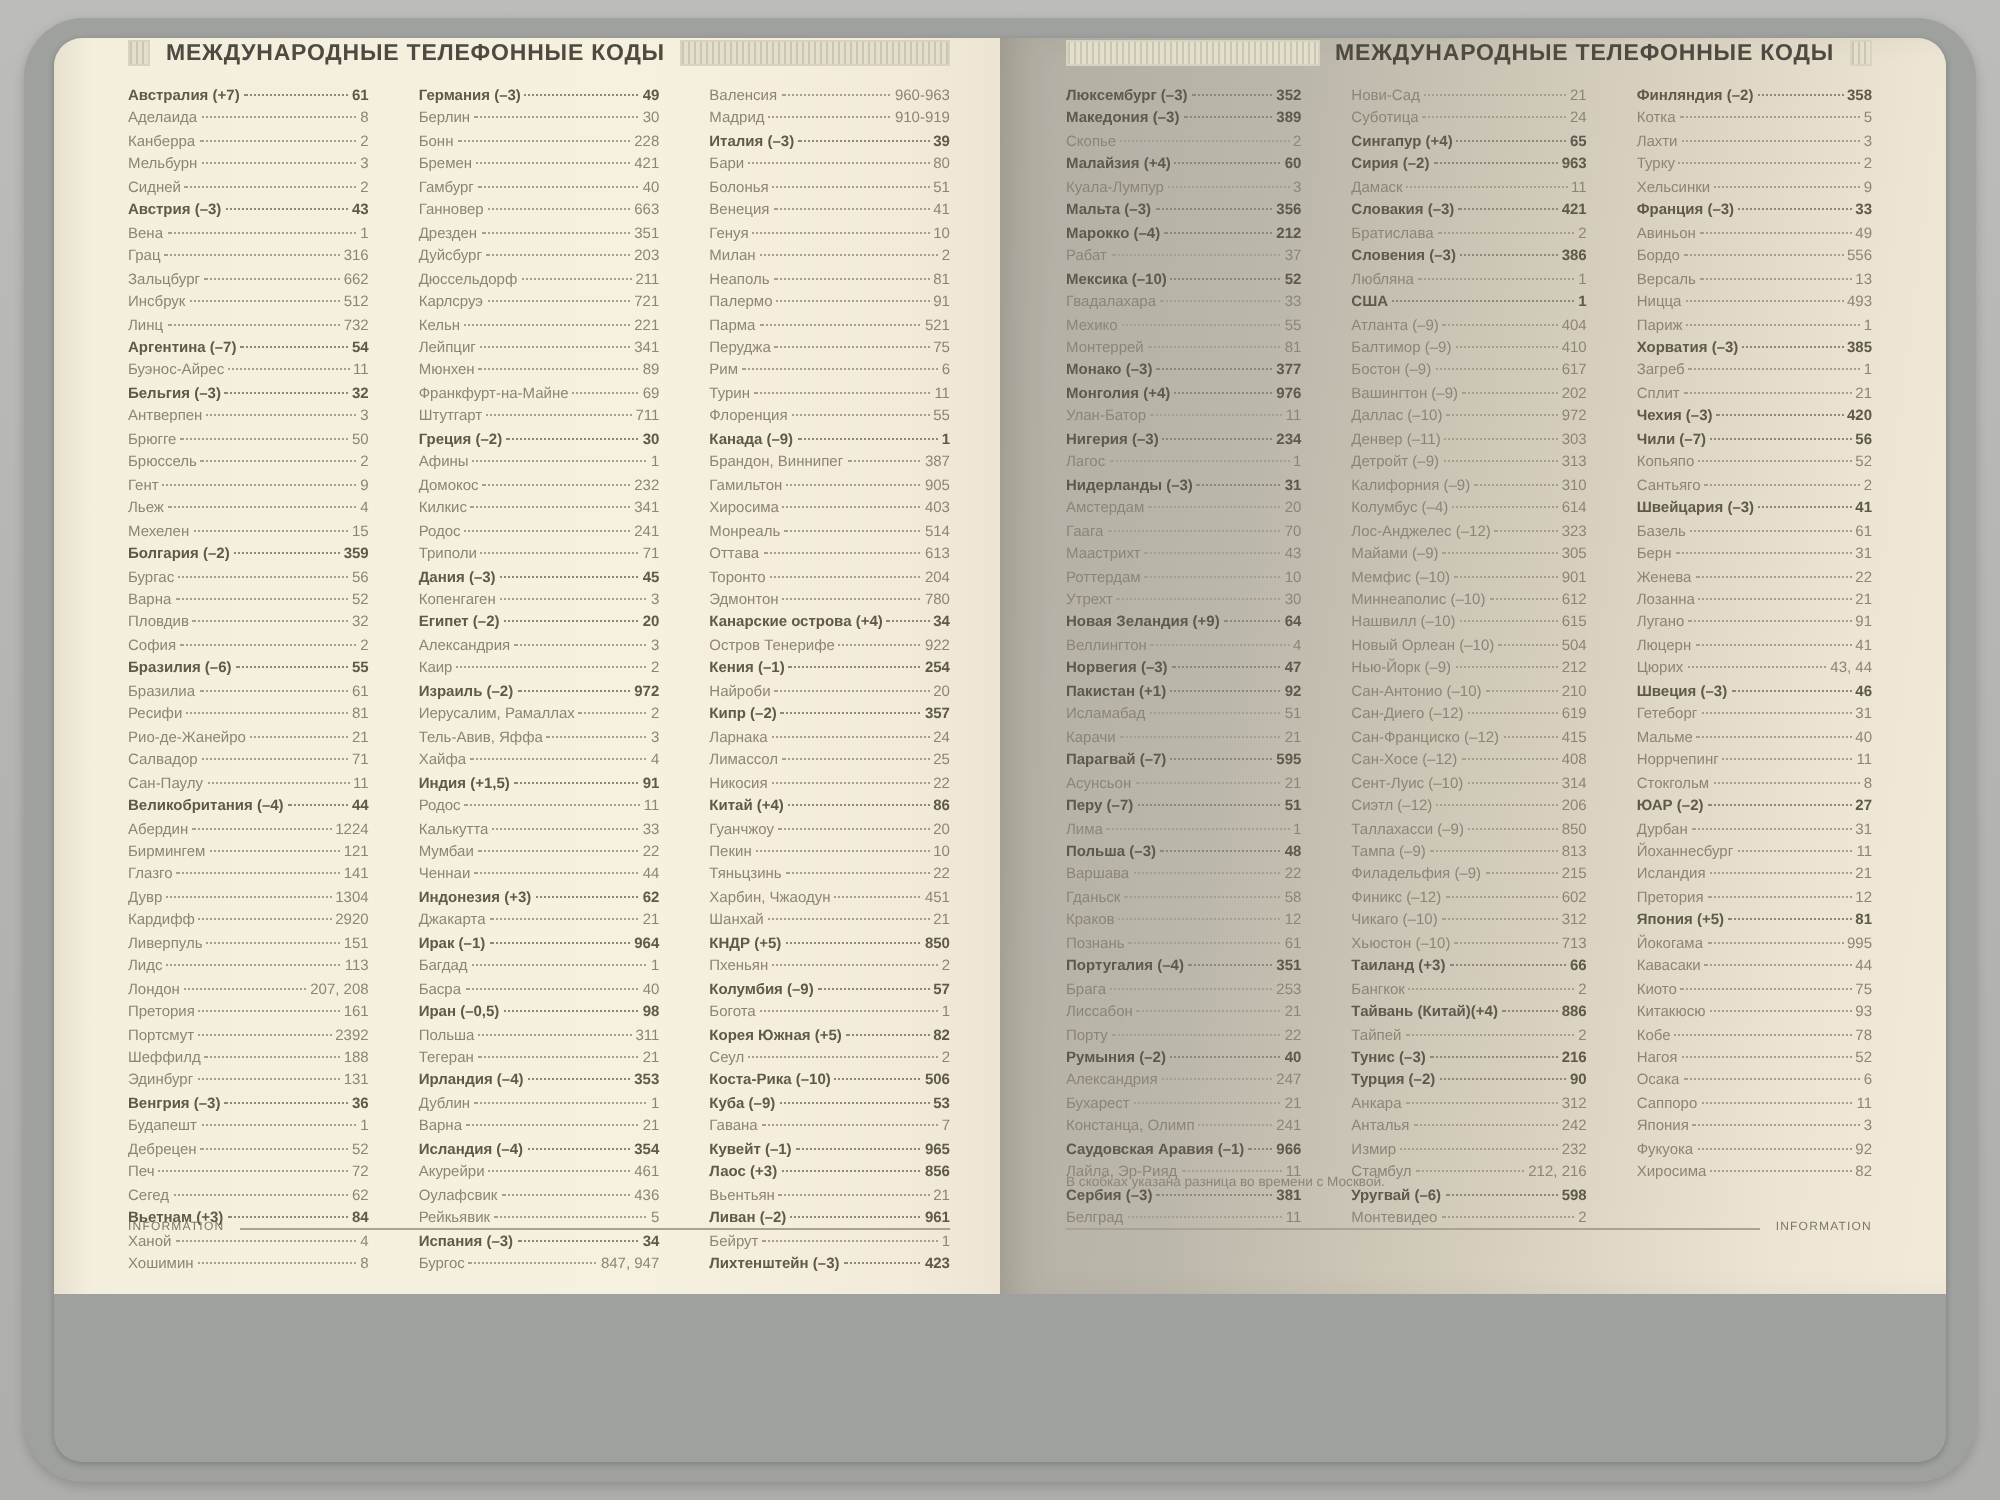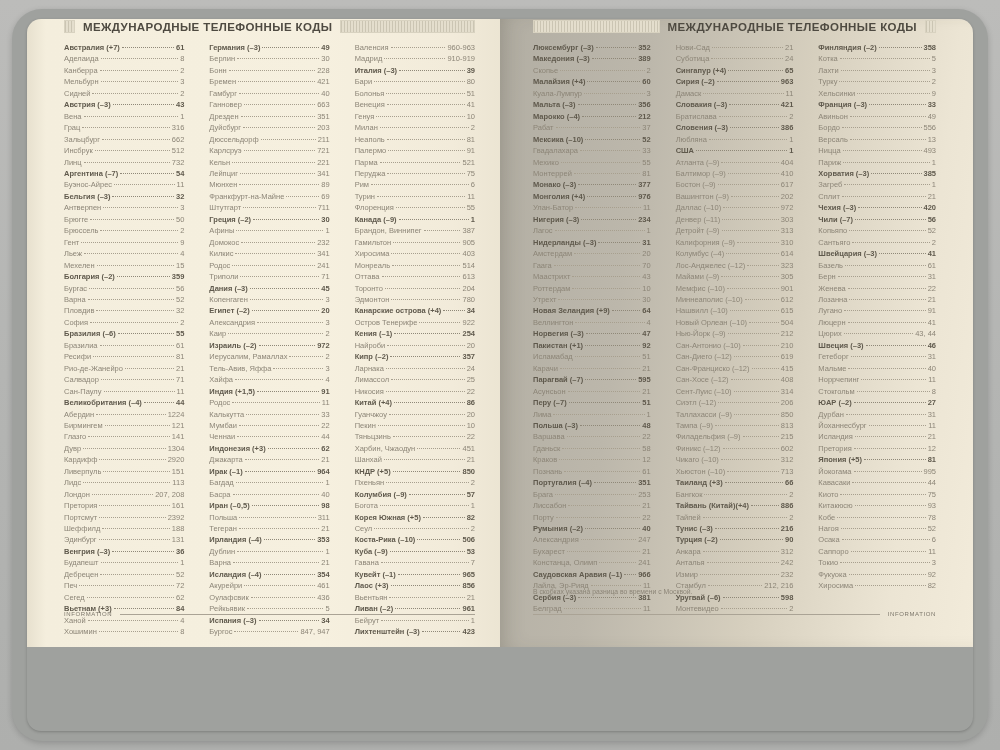--- a/index.html
+++ b/index.html
@@ -1598,21 +1598,21 @@
             <span class="nm">Осака</span>
             <span class="dots"></span>
             <span class="cd">6</span>
           </div>
           <div class="row">
             <span class="nm">Саппоро</span>
             <span class="dots"></span>
             <span class="cd">11</span>
           </div>
           <div class="row">
-            <span class="nm">Токио</span>
+            <span class="nm">Япония</span>
             <span class="dots"></span>
             <span class="cd">3</span>
           </div>
           <div class="row">
             <span class="nm">Фукуока</span>
             <span class="dots"></span>
             <span class="cd">92</span>
           </div>
           <div class="row">
             <span class="nm">Хиросима</span>

